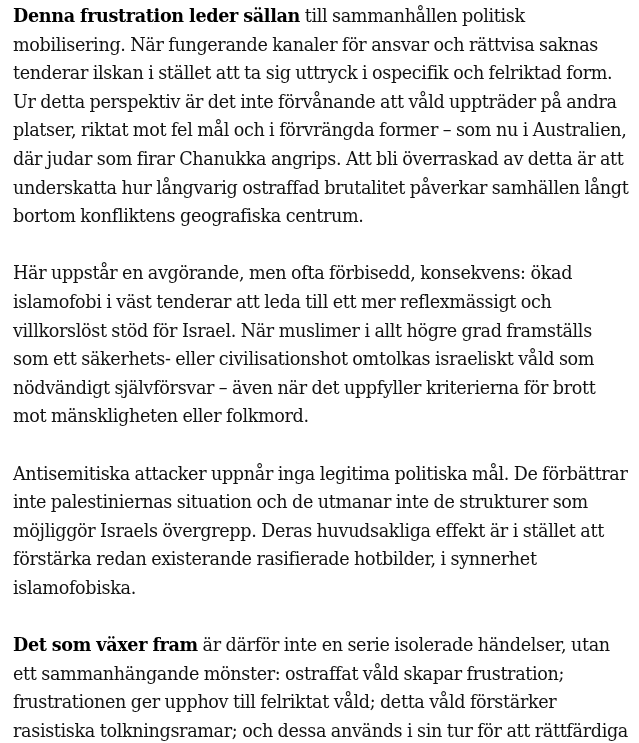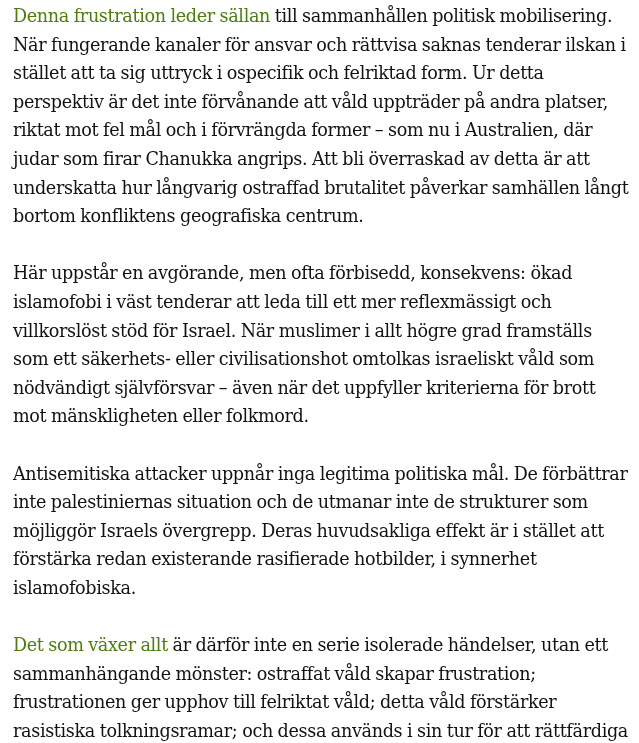--- a/index.html
+++ b/index.html
@@ -20,33 +20,33 @@
       font-size: 17.6px;
       line-height: 28.6px;
       color: #121212;
       letter-spacing: -0.35px;
       word-spacing: -0.5px;
     }
     .article p {
       margin: 0 0 28.6px 0;
     }
     .article strong {
-      font-weight: normal;
-      color: #4d7c0f;
+      font-weight: bold;
+      color: #000000;
     }
   </style>
 </head>
 <body>
 
 <div class="article">
   <p>
     <strong>Denna frustration leder sällan</strong><span> till sammanhållen politisk mobilisering. När fungerande kanaler för ansvar och rättvisa saknas tenderar ilskan i stället att ta sig uttryck i ospecifik och felriktad form. Ur detta perspektiv är det inte förvånande att våld uppträder på andra platser, riktat mot fel mål och i förvrängda former – som nu i Australien, där judar som firar Chanukka angrips. Att bli överraskad av detta är att underskatta hur långvarig ostraffad brutalitet påverkar samhällen långt bortom konfliktens geografiska centrum.</span>
   </p>
   <p>
     <span>Här uppstår en avgörande, men ofta förbisedd, konsekvens: ökad islamofobi i väst tenderar att leda till ett mer reflexmässigt och villkorslöst stöd för Israel. När muslimer i allt högre grad framställs som ett säkerhets- eller civilisationshot omtolkas israeliskt våld som nödvändigt självförsvar – även när det uppfyller kriterierna för brott mot mänskligheten eller folkmord.</span>
   </p>
   <p>
     <span>Antisemitiska attacker uppnår inga legitima politiska mål. De förbättrar inte palestiniernas situation och de utmanar inte de strukturer som möjliggör Israels övergrepp. Deras huvudsakliga effekt är i stället att förstärka redan existerande rasifierade hotbilder, i synnerhet islamofobiska.</span>
   </p>
   <p>
-    <strong>Det som växer allt</strong><span> är därför inte en serie isolerade händelser, utan ett sammanhängande mönster: ostraffat våld skapar frustration; frustrationen ger upphov till felriktat våld; detta våld förstärker rasistiska tolkningsramar; och dessa används i sin tur för att rättfärdiga fortsatt ostraffat våld.</span>
+    <strong>Det som växer fram</strong><span> är därför inte en serie isolerade händelser, utan ett sammanhängande mönster: ostraffat våld skapar frustration; frustrationen ger upphov till felriktat våld; detta våld förstärker rasistiska tolkningsramar; och dessa används i sin tur för att rättfärdiga fortsatt ostraffat våld.</span>
   </p>
 </div>
 
 </body></html>

